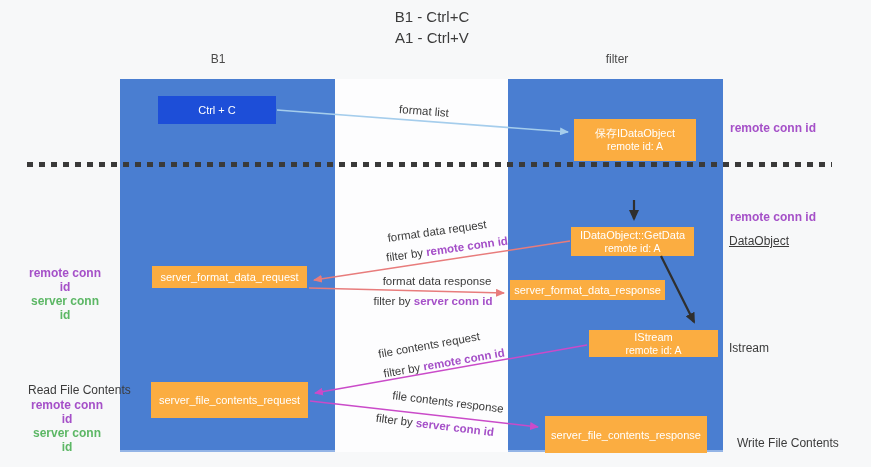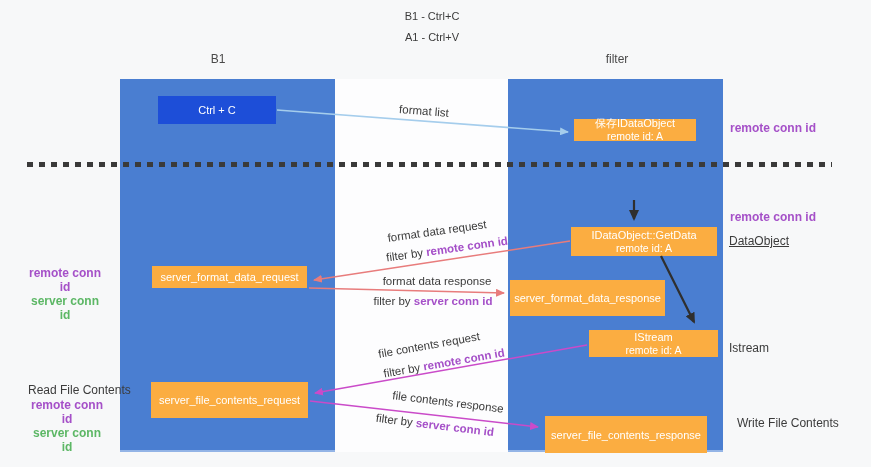--- a/index.html
+++ b/index.html
@@ -4,21 +4,21 @@
 <style>
   * { margin:0; padding:0; box-sizing:border-box; }
   html,body { background:#f2f3f4; }
   .canvas {
     position:relative; width:871px; height:467px;
     background:#f7f8f9; overflow:hidden;
     font-family:"Liberation Sans","DejaVu Sans",sans-serif;
     color:#3b3b3b;
   }
   .mid-strip { position:absolute; left:335px; top:79px; width:173px; height:373px; background:#fdfdfe; }
-  .title { position:absolute; left:312px; top:6px; width:240px; text-align:center; font-size:11px; line-height:21px; color:#3b3b3b; }
+  .title { position:absolute; left:312px; top:6px; width:240px; text-align:center; font-size:15px; line-height:21px; color:#3b3b3b; }
   .lane-header { position:absolute; width:120px; text-align:center; font-size:12px; line-height:14px; color:#4a4a4a; }
   .lane { position:absolute; top:79px; width:215px; height:373px; background:#4a7ed1; border-bottom:2px solid #93b4e6; }
   .box { position:absolute; display:flex; flex-direction:column; align-items:center; justify-content:center; color:#ffffff; text-align:center; }
   .box.green { background:#1d4ed8; font-size:11px; }
   .box.orange { background:#fbad41; font-size:11px; }
   .box .l2 { font-size:10.5px; }
   .two-line { line-height:13px; }
   .slabel { position:absolute; font-size:12px; white-space:nowrap; }
   .purple { color:#a550c8; font-weight:bold; }
   .greent { color:#5cb765; font-weight:bold; }
@@ -47,57 +47,57 @@
     <div>filter</div>
   </div>
 
   <div class="lane" style="left:120px;"></div>
   <div class="lane" style="left:508px;"></div>
 
   <div class="box green" style="left:158px; top:96px; width:118px; height:28px;">
     <span>Ctrl + C</span>
   </div>
 
-  <div class="box orange two-line" style="left:574px; top:119px; width:122px; height:22px;">
+  <div class="box orange two-line" style="left:574px; top:119px; width:122px; height:42px;">
     <span>保存IDataObject</span>
     <span class="l2">remote id: A</span>
   </div>
 
 
-  <div class="box orange two-line" style="left:571px; top:227px; width:146px; height:29px;">
+  <div class="box orange two-line" style="left:571px; top:227px; width:123px; height:29px;">
     <span>IDataObject::GetData</span>
     <span class="l2">remote id: A</span>
   </div>
 
   <div class="box orange" style="left:152px; top:266px; width:155px; height:22px;">
     <span>server_format_data_request</span>
   </div>
 
-  <div class="box orange" style="left:510px; top:280px; width:155px; height:36px;">
+  <div class="box orange" style="left:510px; top:280px; width:155px; height:20px;">
     <span>server_format_data_response</span>
   </div>
 
   <div class="box orange two-line" style="left:589px; top:330px; width:129px; height:27px;">
     <span>IStream</span>
     <span class="l2">remote id: A</span>
   </div>
 
   <div class="box orange" style="left:151px; top:382px; width:157px; height:36px;">
     <span>server_file_contents_request</span>
   </div>
 
   <div class="box orange" style="left:545px; top:416px; width:162px; height:37px;">
     <span>server_file_contents_response</span>
   </div>
 
   <div class="slabel purple" style="left:730px; top:121px;">remote conn id</div>
   <div class="slabel purple" style="left:730px; top:210px;">remote conn id</div>
   <div class="slabel dark" style="left:729px; top:234px;text-decoration:underline;">DataObject</div>
   <div class="slabel dark" style="left:729px; top:341px;">Istream</div>
-  <div class="slabel dark" style="left:737px; top:416px;">Write File Contents</div>
+  <div class="slabel dark" style="left:737px; top:436px;">Write File Contents</div>
 
   <div class="stack" style="left:24px; top:266px; width:82px;">
     <div class="purple">remote conn id</div>
     <div class="greent">server conn id</div>
   </div>
   <div class="slabel dark" style="left:28px; top:383px;">Read File Contents</div>
   <div class="stack" style="left:26px; top:398px; width:82px;">
     <div class="purple">remote conn id</div>
     <div class="greent">server conn id</div>
   </div>

